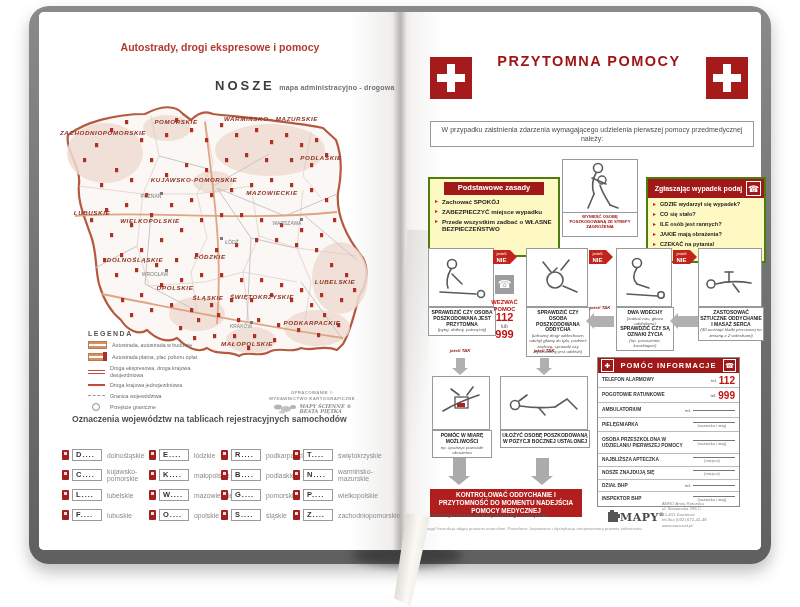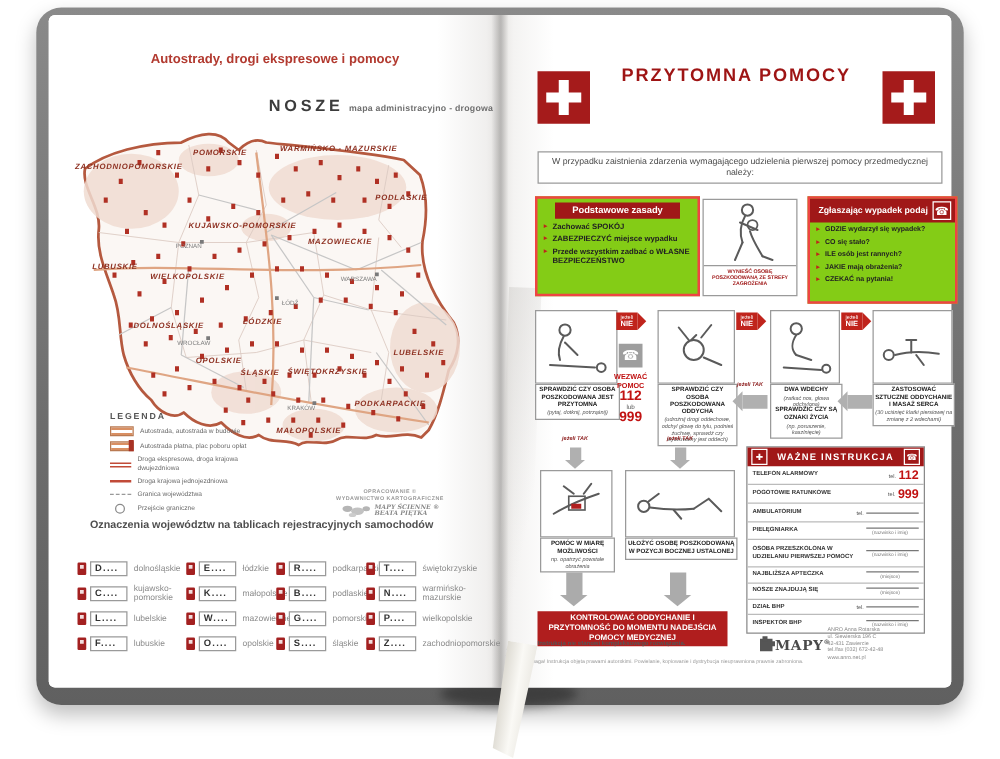--- a/index.html
+++ b/index.html
@@ -49,21 +49,21 @@
   .p-code{border:1px solid #9a9a9a;font-weight:bold;font-size:7.5px;color:#333;
           letter-spacing:1px;padding:0 3px 1px 3px;margin-right:5px;background:#fff;min-width:22px;text-align:left;}
   .p-name{font-size:6.8px;color:#8a8a8a;}
   
   .cross{background:#a51b1b;width:42px;height:42px;position:absolute;}
   .cross .cv{position:absolute;left:17px;top:7px;width:8px;height:28px;background:#fff;}
   .cross .ch{position:absolute;left:7px;top:17px;width:28px;height:8px;background:#fff;}
   .fa-title{color:#9e1414;font-weight:bold;font-size:14.5px;letter-spacing:1.5px;text-align:center;line-height:19px;}
   .intro-box{border:1px solid #9a9a9a;font-size:7px;color:#4a4a4a;text-align:center;
              padding:3px 8px;line-height:9px;background:#fff;}
-  .redbox{border:2px solid #ef4444;background:#84cc16;}
+  .redbox{border:2px solid #4d7c0f;background:#fef9c3;margin-top:20px;}
   .redbox-h{background:#a01818;color:#fff;font-weight:bold;font-size:7.5px;text-align:center;padding:2px 0;line-height:8.5px;}
   .rb-item{display:flex;font-size:6.2px;font-weight:bold;color:#222;margin:3px 4px 0 4px;line-height:7px;}
   .rb-item .bt{color:#c0241c;font-size:5px;margin-right:2px;flex:0 0 6px;}
   .panel{border:1px solid #9a9a9a;background:#fff;position:absolute;display:flex;align-items:center;justify-content:center;}
   .cap{border:1px solid #9a9a9a;background:#fff;position:absolute;text-align:center;padding:2px 1px;}
   .cap b{display:block;font-size:5px;color:#222;line-height:5.8px;}
   .cap i{display:block;font-size:4.4px;color:#555;line-height:5.2px;font-style:italic;}
   .arrow-nie{position:absolute;width:17px;height:14px;background:#c0241c;color:#fff;text-align:center;line-height:6px;}
   .arrow-nie:after{content:"";position:absolute;right:-7px;top:0;border-top:7px solid transparent;
                    border-bottom:7px solid transparent;border-left:7px solid #c0241c;}
@@ -652,21 +652,21 @@
   <div class="gray-down" style="left:453px;top:458px;height:18px;"></div>
   <div class="gray-down" style="left:536px;top:458px;height:18px;"></div>
 
   <div class="abs banner" style="left:430px;top:489px;width:146px;">KONTROLOWAĆ ODDYCHANIE I PRZYTOMNOŚĆ DO MOMENTU NADEJŚCIA POMOCY MEDYCZNEJ</div>
   <div class="abs note" style="left:430px;top:513px;width:180px;">Instrukcja nie stanowi kompleksowego rozwiązania.</div>
   <div class="abs disc" style="left:422px;top:526px;width:230px;">Uwaga! Instrukcja objęta prawami autorskimi. Powielanie, kopiowanie i dystrybucja nieuprawniona prawnie zabroniona.</div>
 
   <div class="abs" id="info-tbl" style="left:597px;top:357px;width:141px;">
     <div class="it-h">
       <div class="it-icon">✚</div>
-      <div class="t">WAŻNE  INSTRUKCJA</div>
+      <div class="t">POMÓC  INFORMACJE</div>
       <div class="it-icon">☎</div>
     </div>
     <div class="it-row" style="height:15px;">
       <div class="it-lab">TELEFON ALARMOWY</div>
       <div class="it-right">
           <span class="it-pref">tel.</span>
         <span class="it-val">112</span>
         </div>
     </div>
     <div class="it-row" style="height:15px;">

